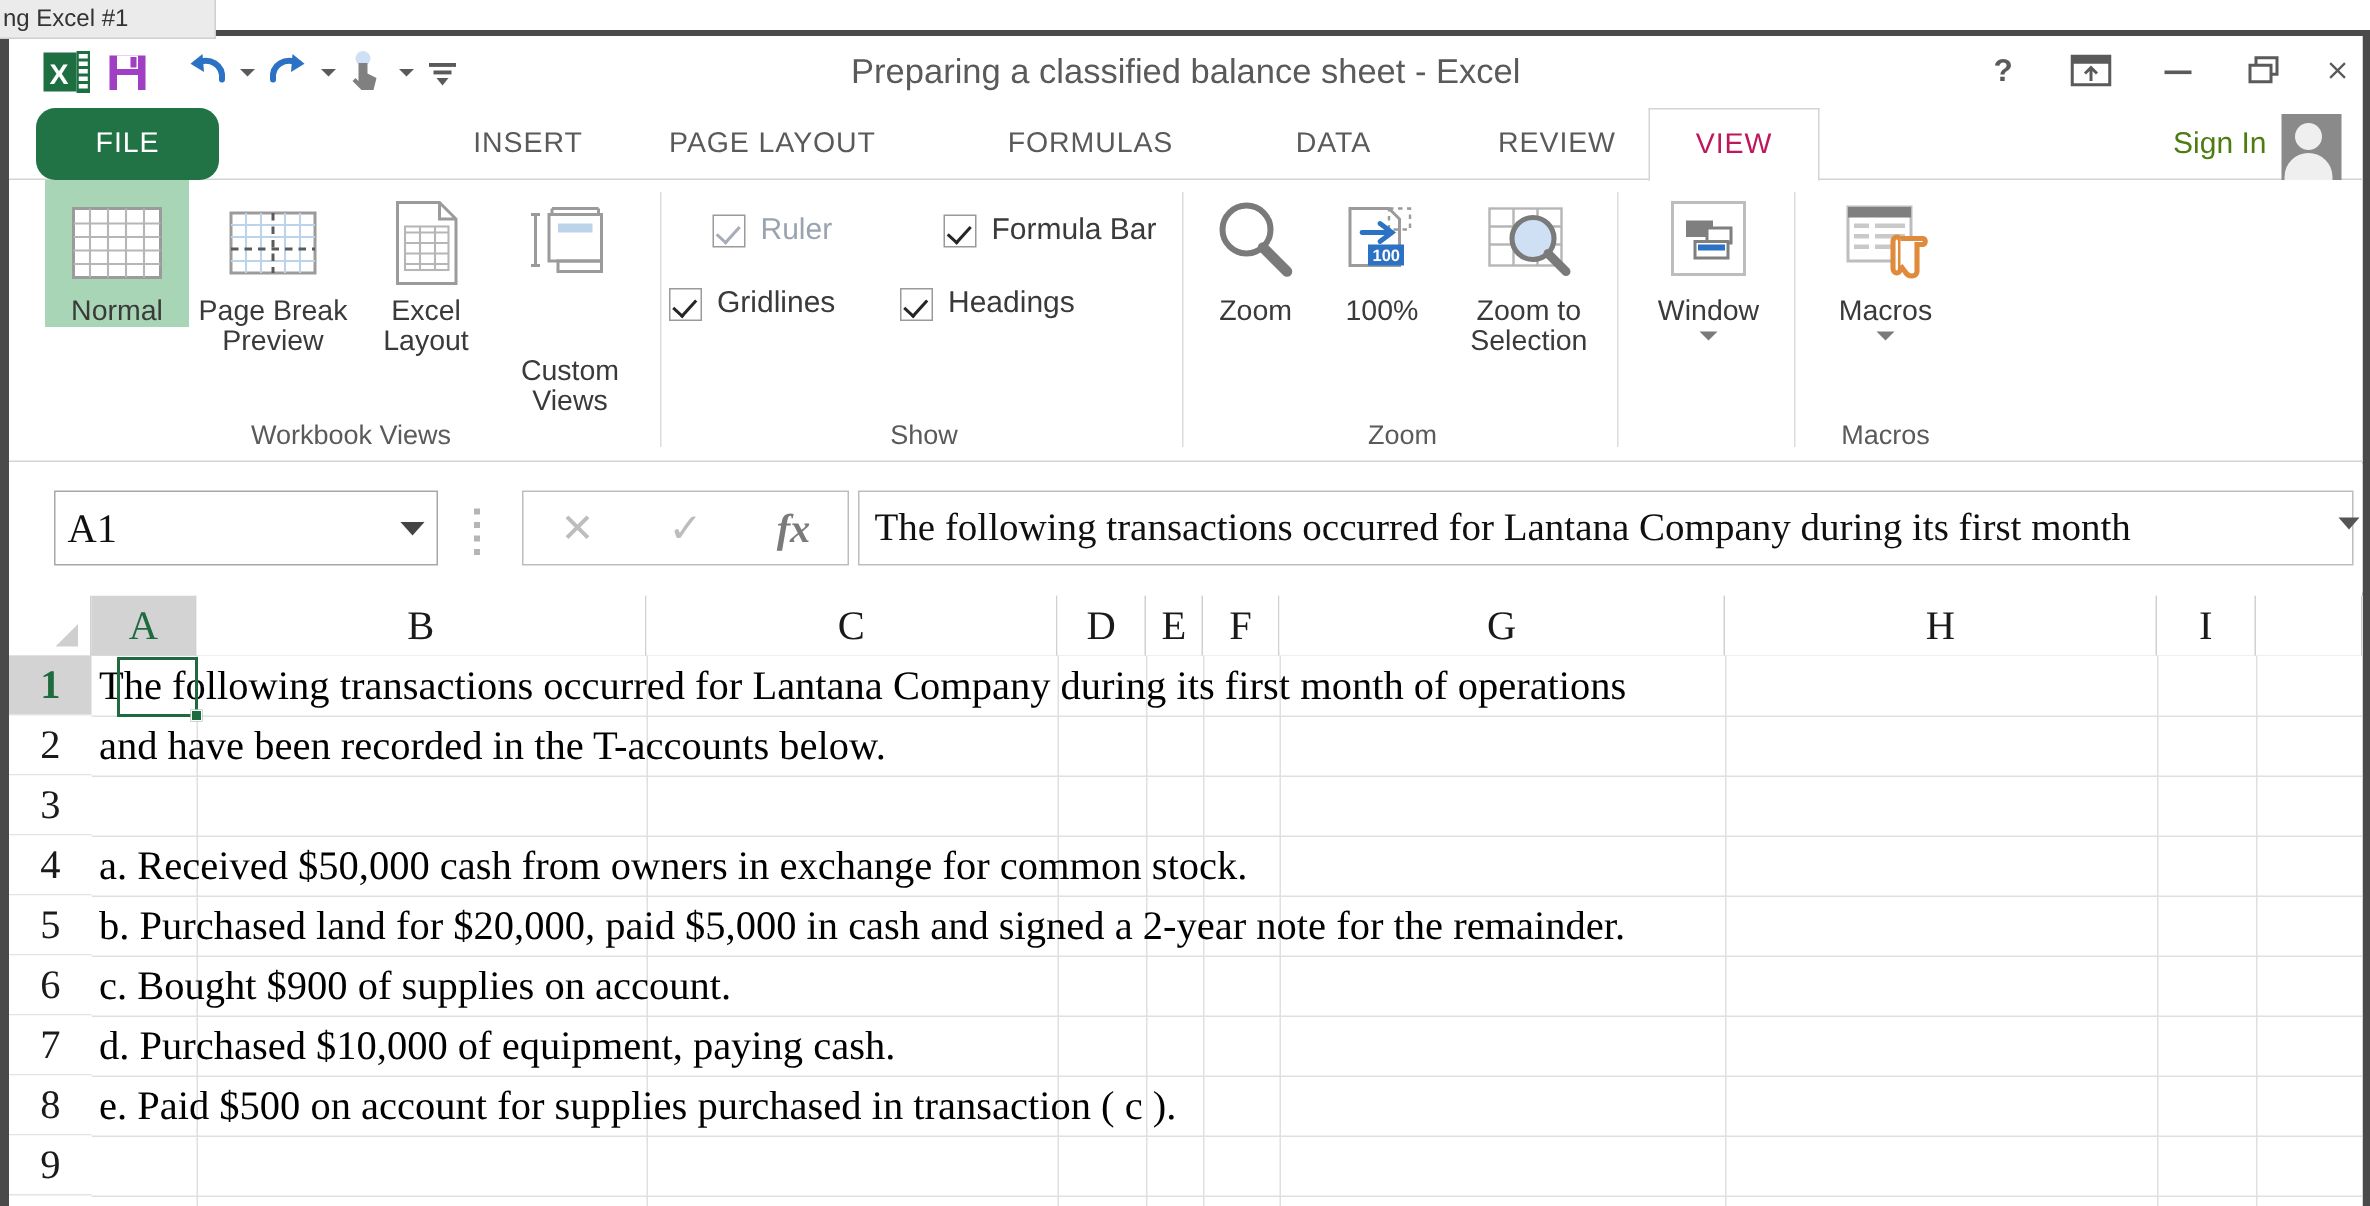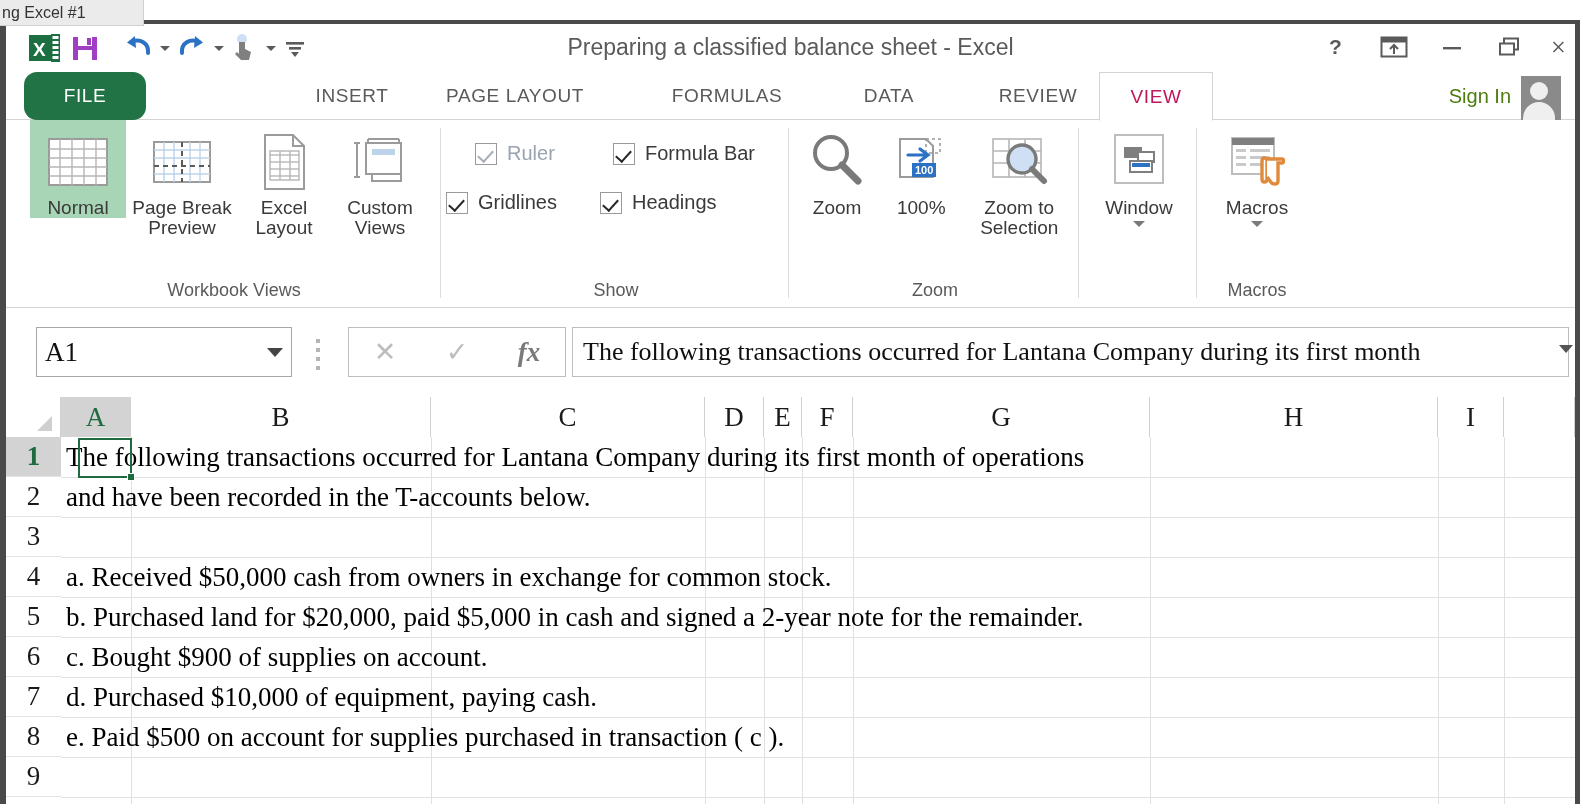--- a/index.html
+++ b/index.html
@@ -605,21 +605,21 @@
                 <rect x="13" y="19" width="29" height="29" fill="none"></rect>
               </g>
             </svg>
           </div>
           <div class="lb">
             <span>Excel</span><br>
             <span>Layout</span>
           </div>
         </div>
 
-        <div class="bigbtn" style="width:100px;">
+        <div class="bigbtn" style="width:100px;gap:40px;">
           <div class="ic">
             <svg width="58" height="58" viewBox="0 0 58 58">
               <path d="M6 10 L6 44 M3 10 L9 10 M3 44 L9 44" stroke="#9b9b9b" stroke-width="2"></path>
               <path d="M17 6 L17 10 M17 6 L48 6 M48 6 L48 10" stroke="#9b9b9b" stroke-width="2"></path>
               <rect x="15" y="10" width="35" height="31" fill="#ffffff" stroke="#9b9b9b" stroke-width="2"></rect>
               <rect x="21" y="16" width="23" height="6" fill="#bcd3ea"></rect>
               <rect x="21" y="41" width="29" height="7" fill="none" stroke="#9b9b9b" stroke-width="2"></rect>
             </svg>
           </div>
           <div class="lb">
@@ -628,21 +628,21 @@
           </div>
         </div>
 
       </div>
       <div class="rgroup-label">Workbook Views</div>
     </div>
     <div class="rgroup-sep" style="left:434px;"></div>
 
     <div class="rgroup" style="left:440px; width:340px;">
       <div class="rgroup-body" style="display:block; padding-top:22px;">
-        <div style="display:flex; gap:18px; margin-left:12px; margin-bottom:26px;padding-left:17px;">
+        <div style="display:flex; gap:34px; margin-left:12px; margin-bottom:26px;padding-left:17px;">
           <div class="chk-row dim" style="width:120px;">
             <span class="cbox dim"></span>
             <span>Ruler</span>
           </div>
           <div class="chk-row">
             <span class="cbox"></span>
             <span>Formula Bar</span>
           </div>
         </div>
         <div style="display:flex; gap:34px; ">

